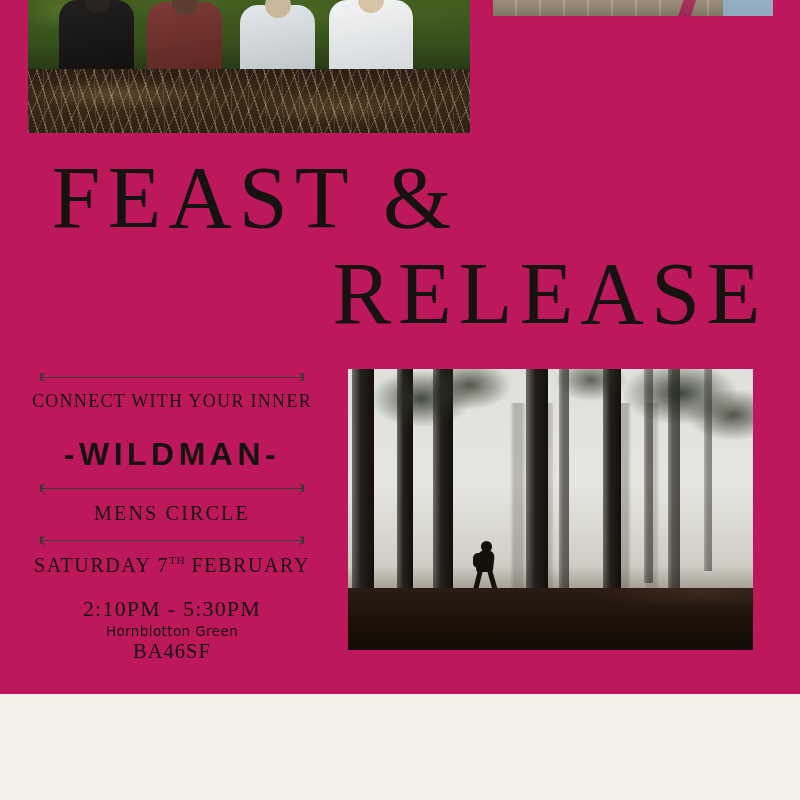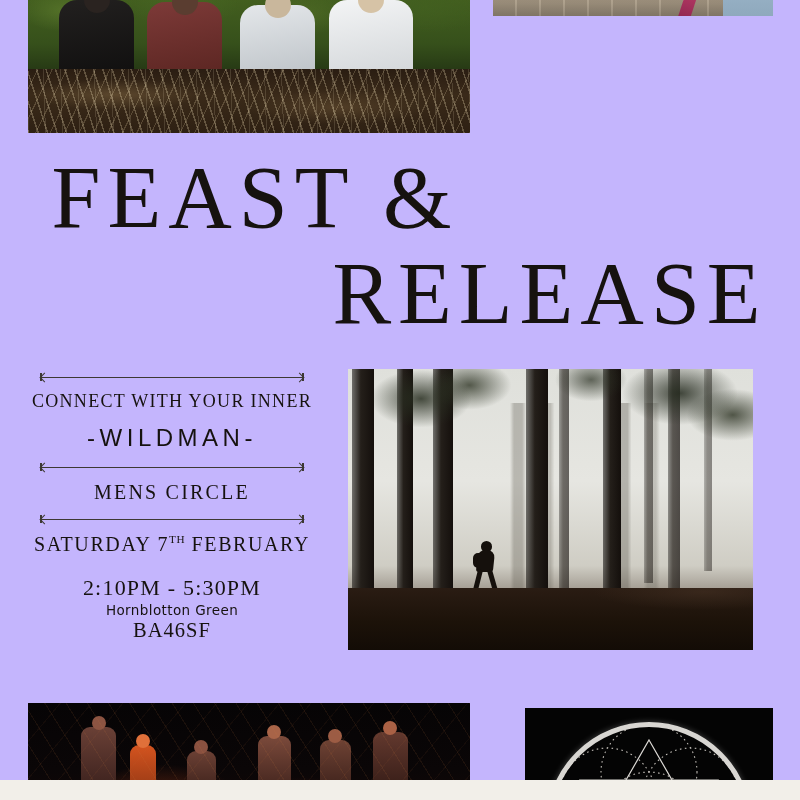--- a/index.html
+++ b/index.html
@@ -9,22 +9,22 @@
   body {
     width: 800px;
     height: 800px;
     background: #F2EFE9;
     font-family: "Liberation Serif", serif;
     overflow: hidden;
   }
   #poster {
     position: relative;
     width: 800px;
-    height: 780px;
-    background: #c4b5fd;
+    height: 694px;
+    background: #be185d;
     overflow: hidden;
   }
 
   
   .photo {
     position: absolute;
     overflow: hidden;
     background: #2a2420;
   }
 
@@ -224,22 +224,22 @@
     font-weight: 400;
   }
   .line-emotional {
     font-size: 25px; letter-spacing: 2.2px; line-height: 1.12;
   }
   .line-connect {
     font-size: 18px; letter-spacing: 1.3px; margin-top: 2px;
   }
   .line-wildman {
     font-family: "Liberation Sans", "DejaVu Sans", sans-serif;
-    font-weight: 400; font-size: 24px; letter-spacing: 4.5px;
-    margin-top: 12px;
+    font-weight: 700; font-size: 32px; letter-spacing: 4.5px;
+    margin-top: 24px;
   }
   .line-mens {
     font-size: 20px; letter-spacing: 2.2px;
   }
   .line-pizza {
     font-size: 20px; letter-spacing: 2px;
   }
   .line-date {
     font-size: 20px; letter-spacing: 1.6px; margin-top: 2px;
   }

